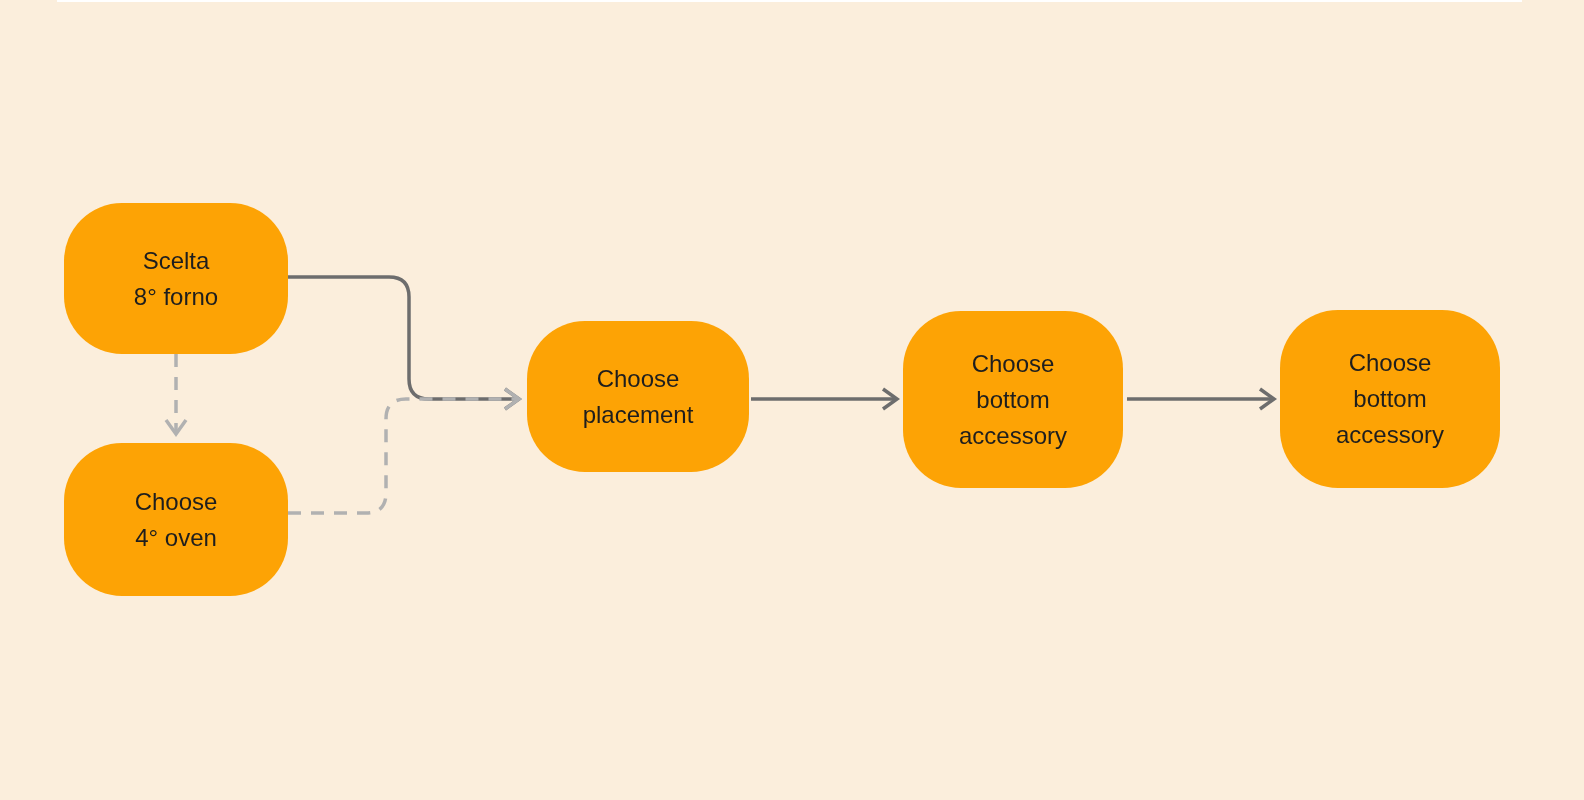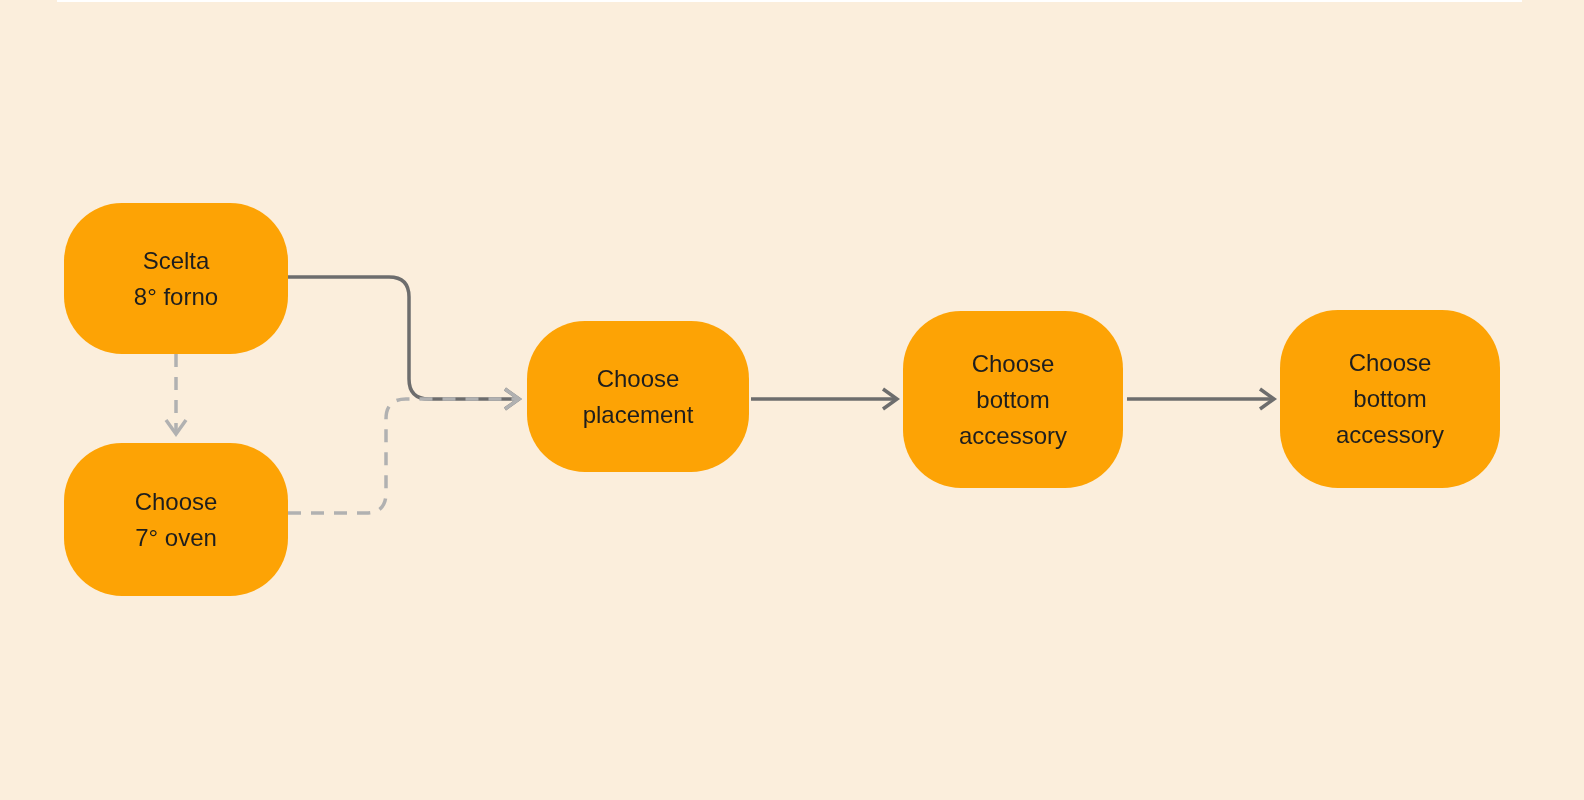--- a/index.html
+++ b/index.html
@@ -95,21 +95,21 @@
     <path class="edge-solid" d="M 1127 399 H 1274" marker-end="url(#chev-dark)"></path>
   </svg>
 
   <div class="node" style="left:64px; top:203px; width:224px; height:151px;">
     <span class="node-line">Scelta</span>
     <span class="node-line">8° forno</span>
   </div>
 
   <div class="node" style="left:64px; top:443px; width:224px; height:153px;">
     <span class="node-line">Choose</span>
-    <span class="node-line">7° oven</span>
+    <span class="node-line">4° oven</span>
   </div>
 
   <div class="node" style="left:527px; top:321px; width:222px; height:151px;">
     <span class="node-line">Choose</span>
     <span class="node-line">placement</span>
   </div>
 
   <div class="node" style="left:903px; top:311px; width:220px; height:177px;">
     <span class="node-line">Choose</span>
     <span class="node-line">bottom</span>

